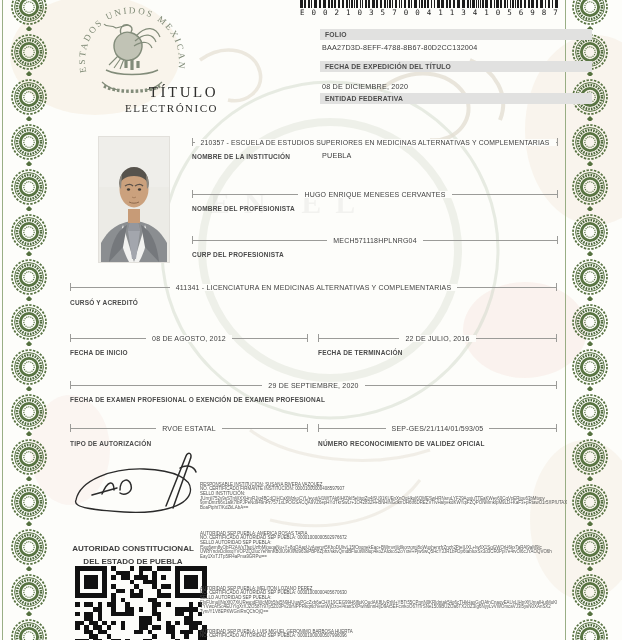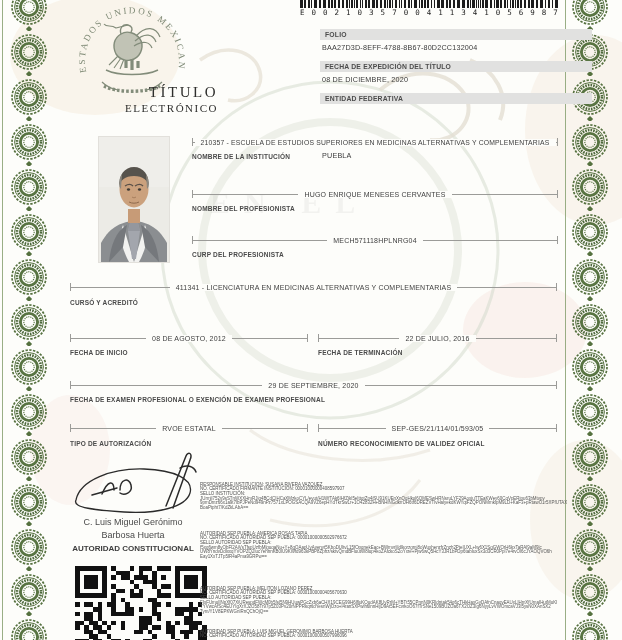--- a/index.html
+++ b/index.html
@@ -30,21 +30,21 @@
   #barcode-bars{display:block;}
   #barcode-text{display:flex;justify-content:space-between;width:258px;margin-top:0px;
                 font-family:"DejaVu Sans Mono",monospace;font-size:7.5px;color:#1c1c1c;}
 
   
   .gbar{position:absolute;left:320px;width:272px;height:11px;background:#e1e1e0;
         font-size:6.8px;font-weight:bold;color:#4c4c4c;line-height:11px;
         padding-left:5px;box-sizing:border-box;letter-spacing:.2px;}
   .gval{position:absolute;left:322px;width:218px;font-size:7.2px;color:#3a3a3a;letter-spacing:.2px;}
   #bar-folio{top:29px;} #val-folio{top:43px;}
-  #bar-exped{top:61px;} #val-exped{top:75px;}
+  #bar-exped{top:61px;} #val-exped{top:82px;}
   #bar-entidad{top:93px;} #val-entidad{top:107px;margin-top:44px;}
 
   
   #photo{position:absolute;left:98px;top:136px;width:72px;height:127px;border:1px solid #e2e0db;
          box-sizing:border-box;background:#ecebe6;overflow:hidden;}
 
   
   .vfield{position:absolute;height:12px;}
   .vfield .rule{position:absolute;left:0;right:0;top:4px;height:1px;background:#9b9b98;}
   .vfield .tick{position:absolute;top:0;width:1px;height:8px;background:#9b9b98;}
@@ -374,23 +374,22 @@
 
   <svg id="sig-svg" width="150" height="75" viewBox="0 0 150 75">
     <g fill="none" stroke="#2b2b2b" stroke-width="1.5" stroke-linecap="round">
       <path d="M14,52 C18,32 50,20 82,21 C112,22 132,31 128,45 C124,59 96,66 62,64 C34,62 10,60 14,52 Z" stroke-width="1.3"></path>
       <path d="M40,46 C46,32 52,32 52,42 M58,42 C58,31 67,29 69,37 C71,45 62,48 58,45"></path>
       <path d="M30,47 L55,40"></path>
       <path d="M104,58 L124,8 C126,3 131,5 128,12 L111,60"></path>
       <path d="M118,20 C124,16 132,18 134,24"></path>
     </g>
   </svg>
-  <div class="sig-line" id="sig-n1">C. Luis Miguel Gerónimo</div>
-  <div class="sig-line" id="sig-n2">Barbosa Huerta</div>
   <div class="sig-line" id="sig-t1">AUTORIDAD CONSTITUCIONAL</div>
+  <div class="sig-line" id="sig-t2">DEL ESTADO DE PUEBLA</div>
 
   <svg id="qr" width="132" height="132" viewBox="0 0 29 29" shape-rendering="crispEdges">
       <rect x="8" y="0" width="1" height="1" fill="#111"></rect>
       <rect x="12" y="0" width="1" height="1" fill="#111"></rect>
       <rect x="14" y="0" width="1" height="1" fill="#111"></rect>
       <rect x="15" y="0" width="1" height="1" fill="#111"></rect>
       <rect x="16" y="0" width="1" height="1" fill="#111"></rect>
       <rect x="18" y="0" width="1" height="1" fill="#111"></rect>
       <rect x="19" y="0" width="1" height="1" fill="#111"></rect>
       <rect x="20" y="0" width="1" height="1" fill="#111"></rect>

